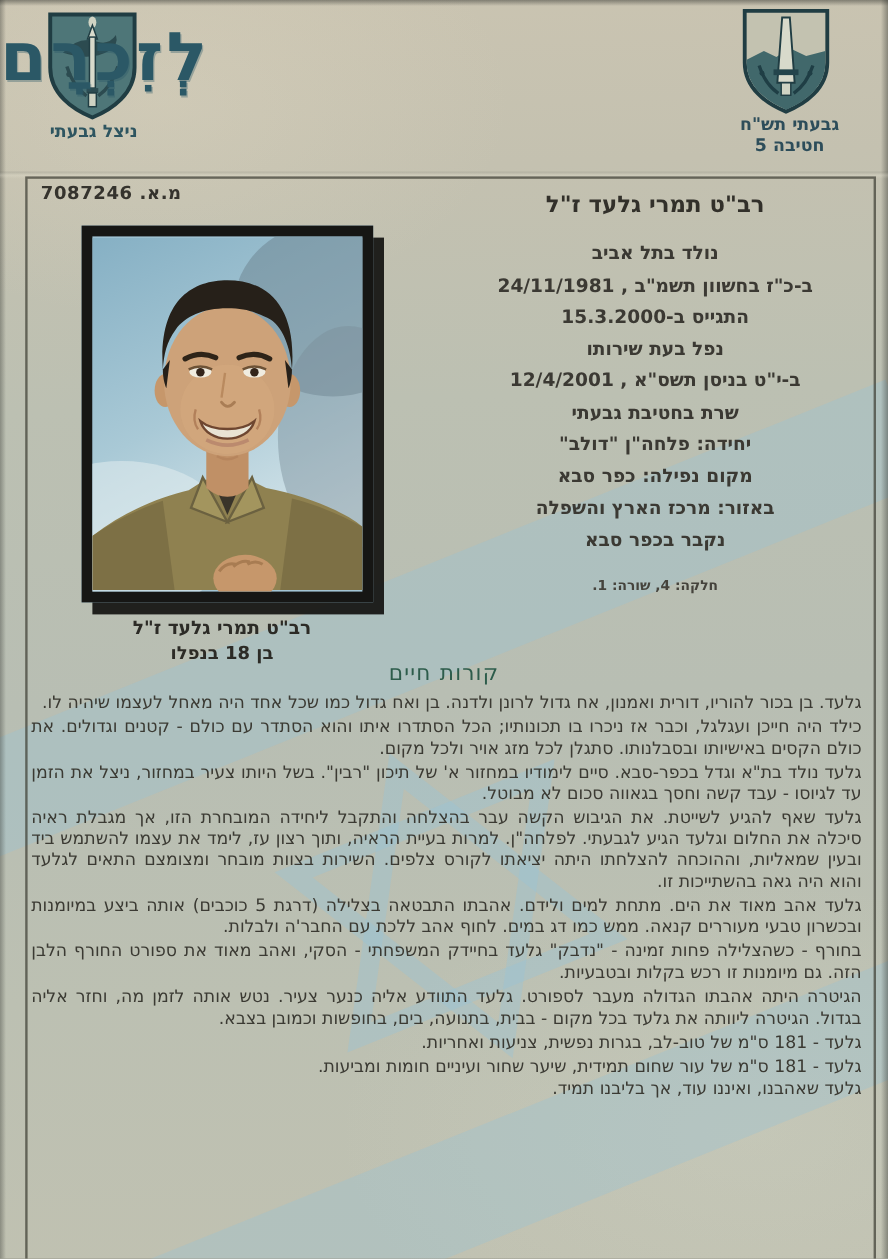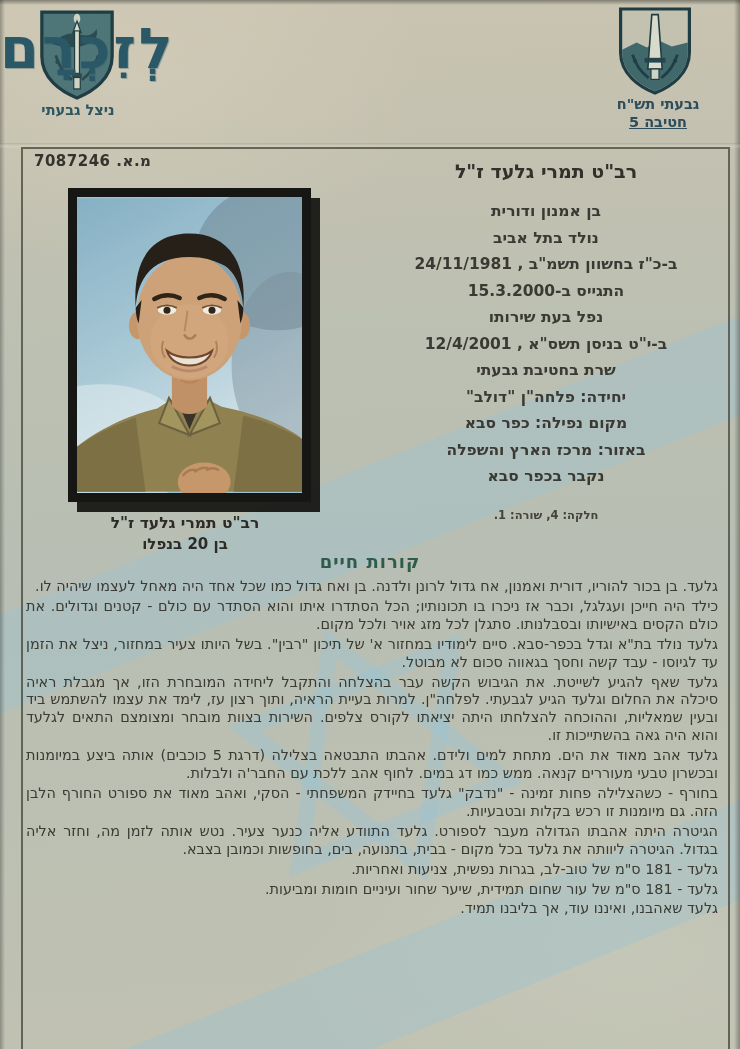--- a/index.html
+++ b/index.html
@@ -27,21 +27,21 @@
 
   .flag-watermark{position:absolute;left:-120px;top:455px;transform:rotate(-22deg);pointer-events:none;}
 
   
   .emblem{position:absolute;}
   .emblem-left{left:36px;top:8px;width:82px;height:94px;}
   .emblem-right{left:615px;top:5px;width:80px;height:92px;}
   .emblem-caption{position:absolute;text-align:center;font-weight:bold;color:#2e5560;}
   .cap-left{left:8px;top:102px;width:140px;font-size:14.5px;}
   .cap-right1{left:596px;top:96px;width:124px;font-size:14.5px;color:#2d4d5a;}
-  .cap-right2{left:596px;top:114px;width:124px;font-size:14.5px;color:#2d4d5a;text-decoration:underline;}
+  .cap-right2{left:596px;top:114px;width:124px;font-size:14.5px;color:#2d4d5a;}
   .main-title{
     position:absolute;left:0;top:16px;width:100%;
     font-size:56px;font-weight:bold;color:#2b5866;letter-spacing:3px;
     text-shadow:1px 1px 0 rgba(43,88,102,.35);
   }
 
   
   .frame{
     position:absolute;left:21px;top:147px;width:705px;height:950px;
     border:2px solid rgba(62,62,52,.72);
@@ -71,21 +71,21 @@
     position:absolute;left:372px;top:160px;width:348px;direction:rtl;
     text-align:center;color:#3b3933;
   }
   .name-heading{font-size:19px;font-weight:bold;color:#32302a;margin-bottom:16px;}
   .detail-line{font-size:15.5px;font-weight:bold;line-height:26.5px;}
   .burial-note{font-size:11.5px;font-weight:bold;margin-top:18px;color:#45433c;}
 
   
   .bio-heading{
     position:absolute;left:0;top:551px;width:100%;text-align:center;
-    font-size:18px;font-weight:bold;color:#2d5c4b;letter-spacing:1px;
+    font-size:18px;font-weight:normal;color:#2d5c4b;letter-spacing:1px;
   }
   .bio{
     position:absolute;left:26px;top:578px;width:692px;direction:rtl;
     text-align:justify;color:#3b3a33;font-size:14.4px;line-height:17.9px;
   }
   .bio p{margin:0 0 2px 0;}
 </style>
 </head>
 <body>
 
@@ -200,26 +200,25 @@
 
       <g>
         <ellipse cx="130" cy="290" rx="27" ry="20" fill="#c6976b"></ellipse>
         <path d="M108 284 q6 -8 14 -6 M120 280 q7 -6 14 -4 M132 278 q7 -4 13 0" fill="none" stroke="#a87c52" stroke-width="2.5"></path>
       </g>
     </svg>
   </div>
 
   <div class="photo-caption">
     <div class="l1">רב"ט תמרי גלעד  ז"ל</div>
-    <div class="l2">בן 20 בנפלו</div>
+    <div class="l2">בן 18 בנפלו</div>
   </div>
 
   <div class="details">
     <div class="name-heading">רב"ט תמרי גלעד ז"ל</div>
-    <div class="detail-line">בן אמנון ודורית</div>
     <div class="detail-line">נולד בתל אביב</div>
     <div class="detail-line">ב-כ"ז בחשוון תשמ"ב , 24/11/1981</div>
     <div class="detail-line">התגייס ב-15.3.2000</div>
     <div class="detail-line">נפל בעת שירותו</div>
     <div class="detail-line">ב-י"ט בניסן תשס"א , 12/4/2001</div>
     <div class="detail-line">שרת בחטיבת גבעתי</div>
     <div class="detail-line">יחידה: פלחה"ן "דולב"</div>
     <div class="detail-line">מקום נפילה: כפר סבא</div>
     <div class="detail-line">באזור: מרכז הארץ והשפלה</div>
     <div class="detail-line">נקבר בכפר סבא</div>

